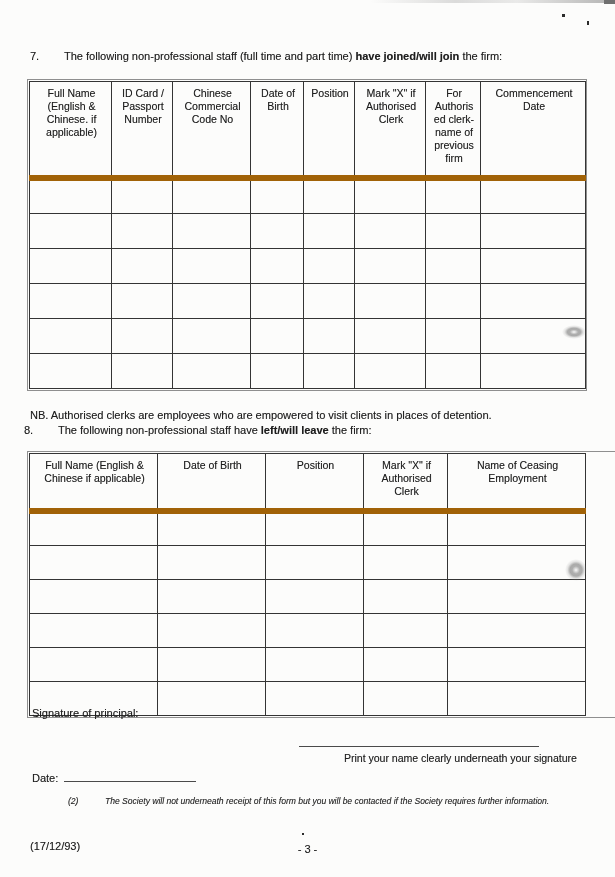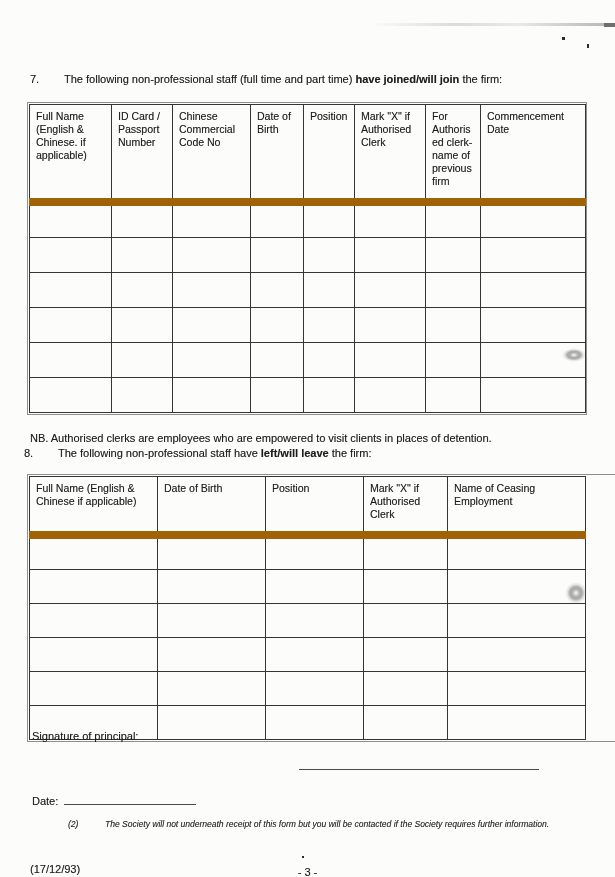--- a/index.html
+++ b/index.html
@@ -8,21 +8,21 @@
   .page {
     position: relative;
     width: 615px;
     height: 877px;
     margin: 0 auto;
     background: #fcfcfb;
     color: #1d1d1d;
     overflow: hidden;
     text-shadow: 0.2px 0.2px 0.35px rgba(50,50,50,0.45);
   }
-  .abs { position: absolute; margin-top: 23px; }
+  .abs { position: absolute; }
 
   
   .item-line { font-size: 11px; line-height: 14px; white-space: nowrap; }
   .item-num { display: inline-block; width: 34px; }
   .b { font-weight: bold; }
 
   
   .frame {
     border: 1px solid #8f8f8f;
     padding: 1px;
@@ -37,21 +37,22 @@
     border: 1px solid #343434;
     vertical-align: top;
     text-align: left;
   }
   table.scan th {
     font-weight: normal;
     font-size: 10.5px;
     line-height: 13px;
     padding: 5px 4px 10px 6px;
     white-space: pre-line;
-    border-bottom: 8px solid #a16207;
+    border-bottom: 6px solid #a16207;
+    text-align: center;
   }
   .t1 thead tr { height: 92px; }
   .t1 tbody tr { height: 35px; }
   .t2 thead tr { height: 38px; }
   .t2 tbody tr { height: 34px; }
 
   .plain { font-size: 11px; line-height: 14px; white-space: nowrap; }
 
   .sig-line { border-top: 1.5px solid #4a4a4a; height: 0; }
   .date-underline {
@@ -274,20 +275,21 @@
           </tr>
         </tbody>
     </table>
   </div>
 
   <div class="abs smudge" style="left:562px; top:325px; width:24px; height:14px;"></div>
   <div class="abs smudge" style="left:565px; top:559px; width:22px; height:22px;"></div>
 
   <div class="abs plain" style="left:32px; top:706px;">Signature of principal:</div>
   <div class="abs sig-line" style="left:299px; top:746px; width:240px;"></div>
+  <div class="abs plain" style="left:344px; top:751px; font-size:10.5px;">Print your name clearly underneath your signature</div>
 
   <div class="abs plain" style="left:32px; top:771px;">
     <span>Date:</span><span class="date-underline"></span>
   </div>
 
   <div class="abs notes" style="left:30px; top:795px;">
     <div class="note-row">
       <span></span>
       <span>(2)</span>
       <span>The Society will not underneath receipt of this form but you will be contacted if the Society requires further information.</span>

